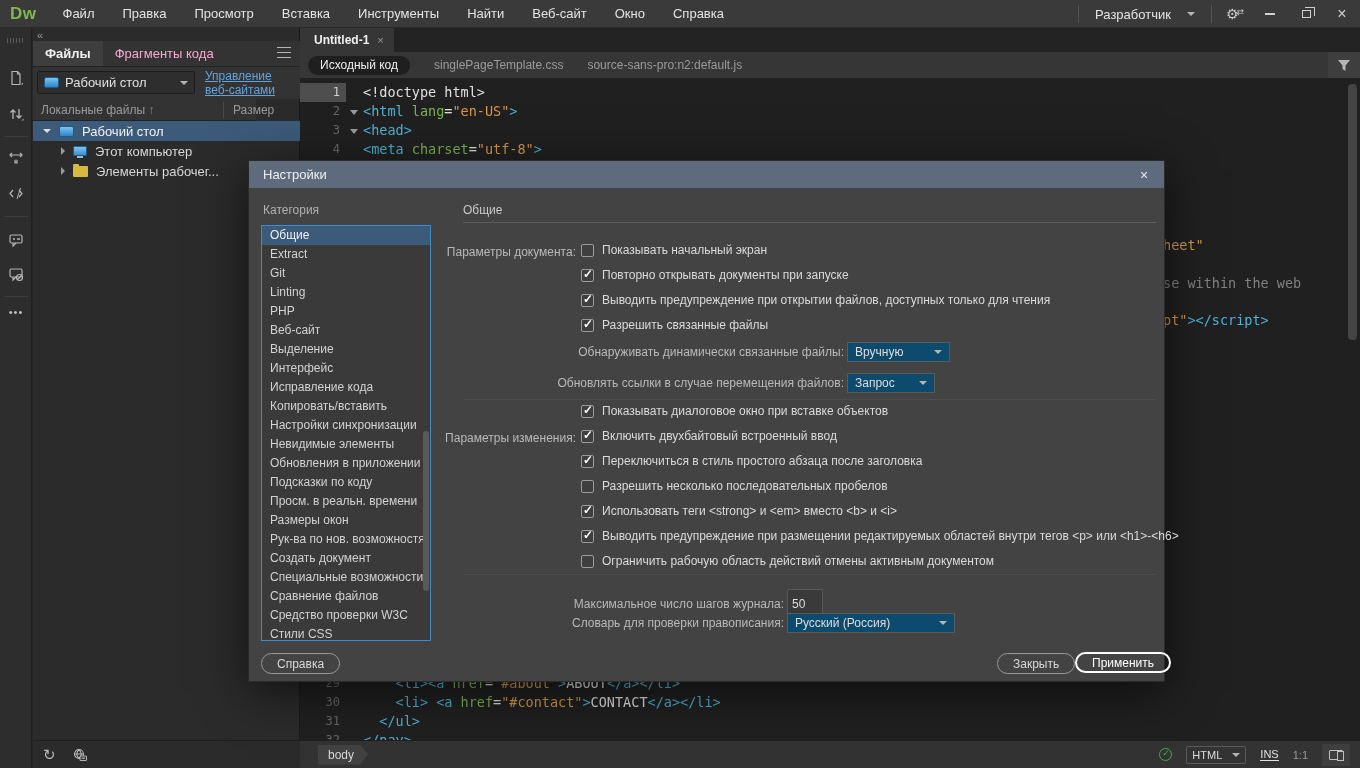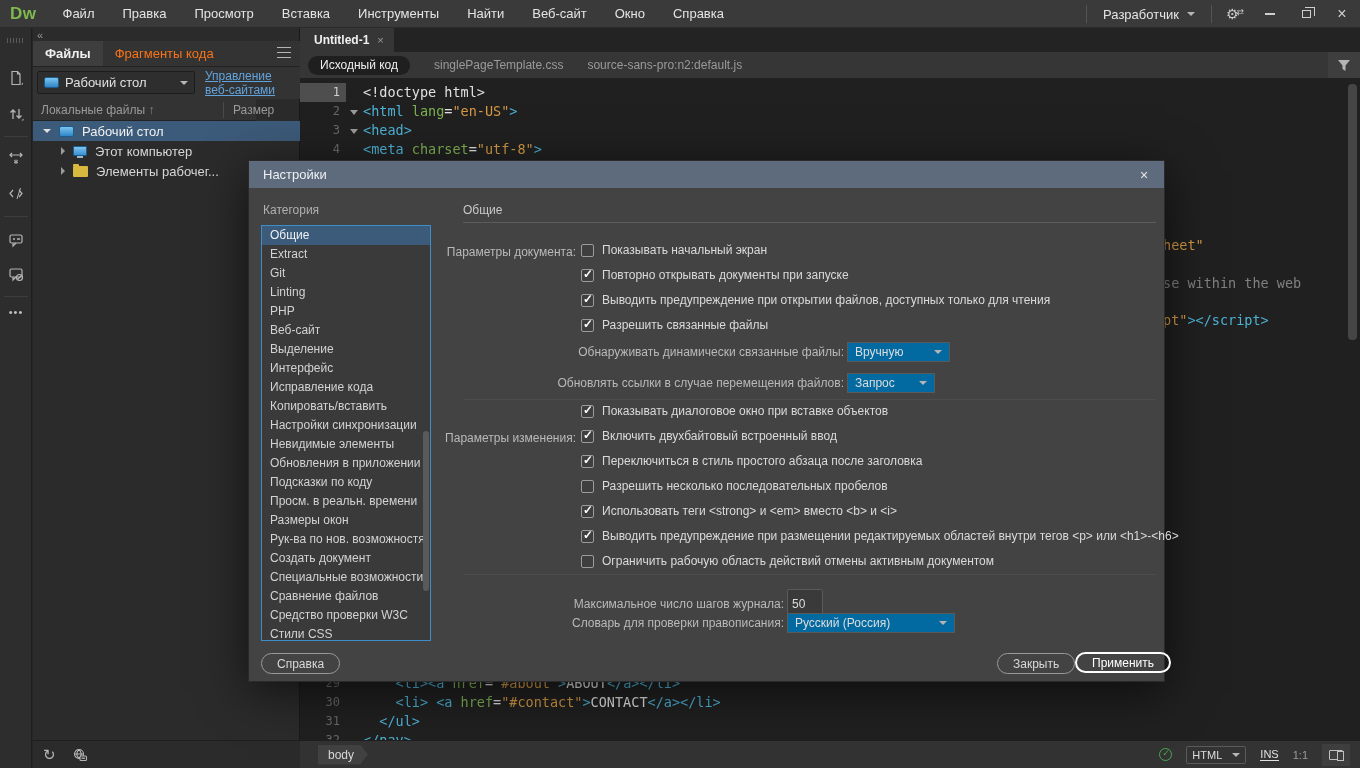--- a/index.html
+++ b/index.html
@@ -9,21 +9,21 @@
          -webkit-font-smoothing:antialiased; }
   .abs { position:absolute; }
 
   
   .menubar { left:0; top:0; width:1360px; height:28px; background:#3a3a3a;
              display:flex; align-items:center; border-bottom:1px solid #2a2a2a; }
   .logo { font-weight:bold; font-size:17px; color:#7fb94e; padding:0 12px 0 10px; letter-spacing:.5px;}
   .menu-item { font-size:13px; color:#e4e4e4; padding:0 14px; line-height:28px; cursor:default; }
   .menubar-right { position:absolute; right:0; top:0; height:28px; display:flex; align-items:center; }
   .vsep { width:1px; height:18px; background:#545454; margin:0 6px; }
-  .workspace { font-size:13px; color:#e4e4e4; display:flex; align-items:center; gap:8px; padding:0 10px;}
+  .workspace { font-size:13px; color:#e4e4e4; display:flex; align-items:center; gap:16px; padding:0 10px;}
   .tri-down { width:0; height:0; border-left:4px solid transparent; border-right:4px solid transparent; border-top:4px solid #b5b5b5; display:inline-block;}
   .tri-right { width:0; height:0; border-top:4px solid transparent; border-bottom:4px solid transparent; border-left:4px solid #9a9a9a; display:inline-block;}
   .gear { font-size:14px; color:#c9c9c9; padding:0 8px; }
   .gear::before { content:"\2699"; }
   .gear::after { content:"\21c4"; font-size:9px; vertical-align:4px; margin-left:-2px;}
   .winbtn { width:36px; height:28px; display:flex; align-items:center; justify-content:center; color:#cfcfcf; }
   .winbtn.min::before{ content:""; width:10px; height:2px; background:#cfcfcf; }
   .winbtn.restore span{ position:relative; width:9px; height:8px; border:1px solid #cfcfcf; display:block;}
   .winbtn.restore span::before{ content:""; position:absolute; left:2px; top:-4px; width:9px; height:8px; border:1px solid #cfcfcf; border-left:none; border-bottom:none;}
   .winbtn.close::before{ content:"\00d7"; font-size:16px; }
@@ -36,21 +36,21 @@
   .rail-sep { position:absolute; left:4px; width:24px; height:1px; background:#3e3e3e; }
   .rail-dots { position:absolute; left:6px; width:20px; text-align:center; color:#c0c0c0; font-size:11px; letter-spacing:1px;}
   .rail-dots::before{ content:"\2022\2022\2022"; }
 
   
   .files { left:33px; top:28px; width:267px; height:712px; background:#2b2b2b; border-right:1px solid #1a1a1a;}
   .collapse-strip { height:13px; }
   .collapse-btn { position:absolute; left:4px; top:1px; color:#9a9a9a; font-size:11px;}
   .collapse-btn::before{ content:"\00ab"; }
   .ptabs { position:absolute; left:0; top:13px; width:267px; height:26px; background:#333; display:flex; align-items:stretch; border-bottom:1px solid #222;}
-  .ptab { font-size:13px; display:flex; align-items:center; padding:0 12px; color:#f97316;}
+  .ptab { font-size:13px; display:flex; align-items:center; padding:0 12px; color:#f9a8d4;}
   .ptab.active { background:#3e3e3e; color:#f0f0f0; font-weight:bold; }
   .pmenu { position:absolute; right:8px; top:19px; width:14px; height:12px;
            background:linear-gradient(#b5b5b5 0 1.5px,transparent 1.5px 5px,#b5b5b5 5px 6.5px,transparent 6.5px 10px,#b5b5b5 10px 11.5px,transparent 11.5px); }
   .site-row { position:absolute; left:0; top:39px; width:267px; height:32px; background:#333; }
   .site-sel { position:absolute; left:4px; top:4px; width:158px; height:23px; background:#2e2e2e;
               border:1px solid #1c1c1c; border-radius:2px; display:flex; align-items:center; gap:6px; padding:0 6px; font-size:13px; color:#e0e0e0;}
   .site-sel .tri-down{ margin-left:auto; }
   .icon-desktop { width:15px; height:11px; border-radius:2px; background:linear-gradient(#7cc4ef,#2f86c8); border:1px solid #1d5c8e; flex:none;}
   .manage-link { position:absolute; left:172px; top:2px; width:92px; font-size:12px; line-height:14px; color:#61a3dc; text-decoration:underline;}
   .cols { position:absolute; left:0; top:71px; width:223px; height:22px; background:#333; border-bottom:1px solid #222;
@@ -124,21 +124,21 @@
   .cat-item.selected { background:#3c5a79; color:#eef2f6;}
   .cat-scroll { position:absolute; left:174px; top:270px; width:6px; height:160px; background:#5a5a5a; border-radius:3px;}
 
   .row-label { position:absolute; font-size:12px; color:#b9b9b9; text-align:right;}
   .cb-row { position:absolute; left:332px; display:flex; align-items:center; gap:8px;}
   .cb { width:13px; height:13px; border:1px solid #9c9c9c; border-radius:2px; background:#3f3f3f; position:relative; flex:none;}
   .cb.checked::after{ content:"\2713"; position:absolute; left:1px; top:-3px; font-size:12px; font-weight:bold; color:#fff;}
   .cb-label { font-size:12px; color:#dadada; white-space:nowrap;}
   .dd-row { position:absolute; display:flex; align-items:center; gap:3px;}
   .dd-label { font-size:12px; color:#b9b9b9; text-align:right; white-space:nowrap;}
-  .sel { height:20px; background:#0369a1; border:1px solid #5a5a5a; border-radius:0; color:#ddd;
+  .sel { height:20px; background:#0c4a6e; border:1px solid #5a5a5a; border-radius:0; color:#ddd;
          font-size:12px; display:flex; align-items:center; justify-content:space-between; padding:0 7px;}
   .numinput { width:36px; height:30px; background:#3a3a3a; border:1px solid #5a5a5a; border-radius:2px;
               color:#ddd; font-size:12px; padding:0 4px; font-family:"Liberation Sans",sans-serif;}
   .btn { position:absolute; height:21px; border:1px solid #9a9a9a; border-radius:11px; background:transparent;
          color:#d8d8d8; font-size:12px; display:inline-flex; align-items:center; padding:0 15px; font-family:"Liberation Sans",sans-serif;}
   .btn.primary { border:2px solid #fff; color:#fff; }
 
   svg { display:block; }
 </style>
 </head>

